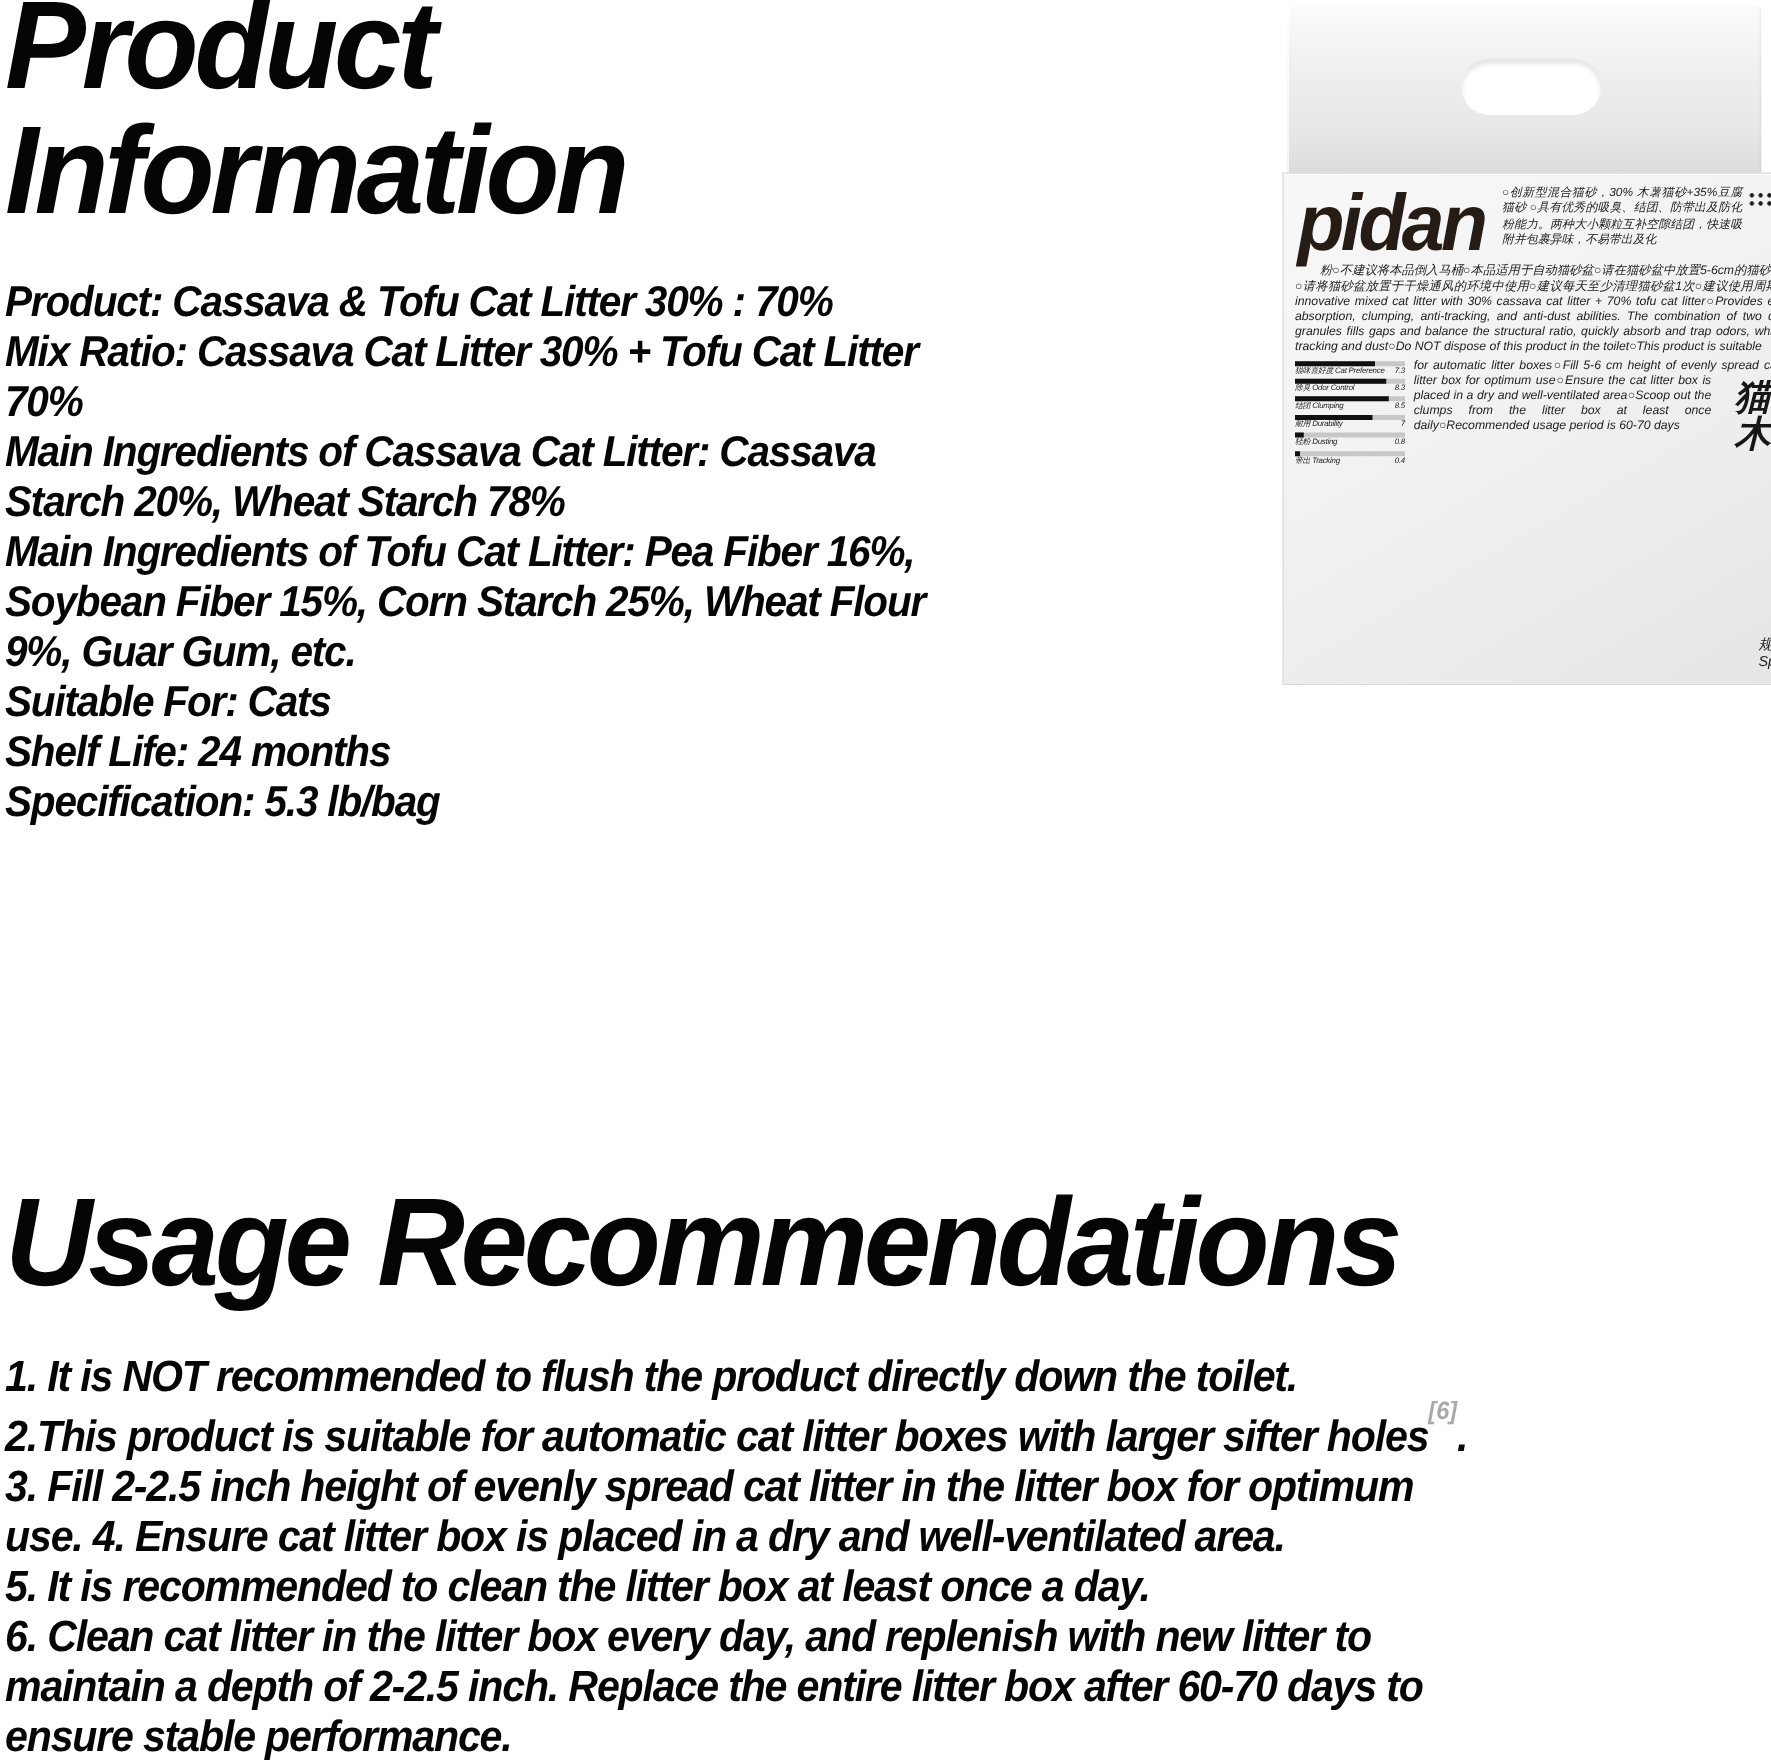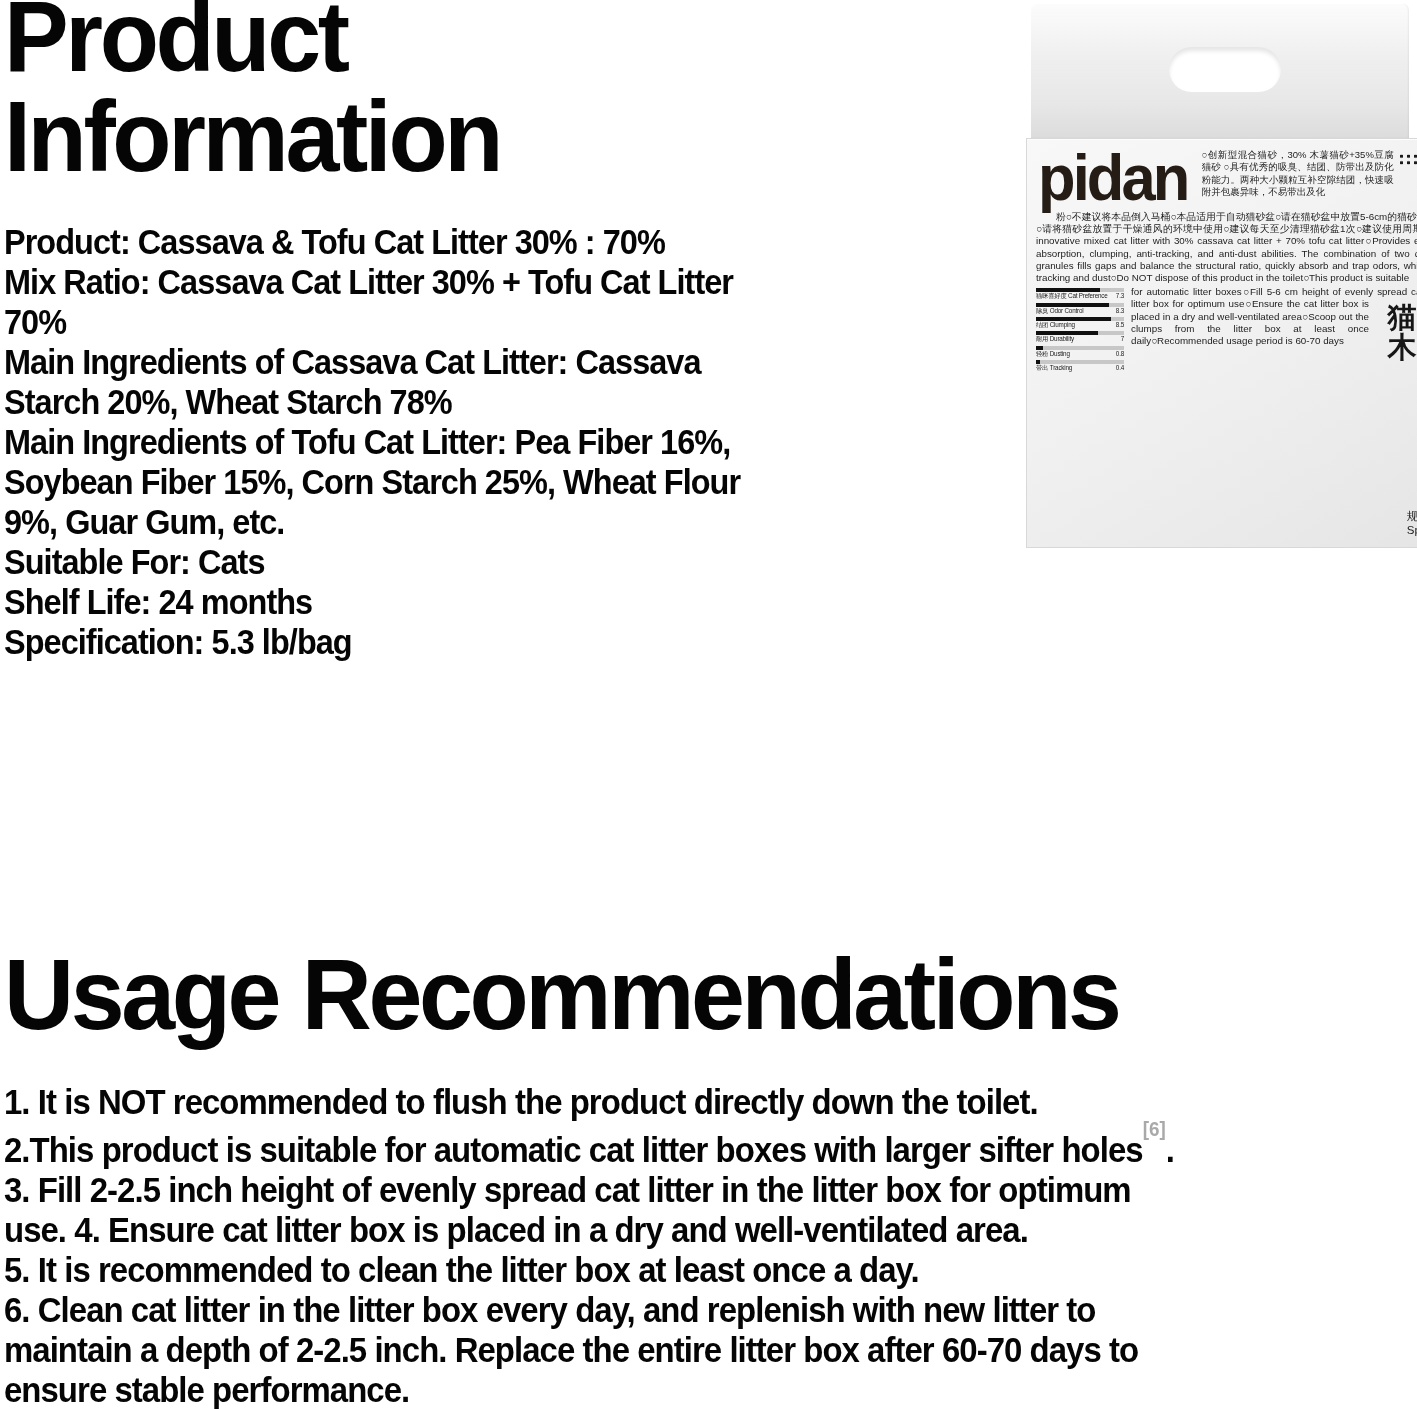--- a/index.html
+++ b/index.html
@@ -1,17 +1,17 @@
 <!DOCTYPE html>
 <html><head>
 <meta charset="utf-8">
 <style>
   html,body{margin:0;padding:0;background:#fff;}
   .page{position:relative;width:1417px;height:1409px;background:#fff;overflow:hidden;
-        font-family:"Liberation Sans",sans-serif;color:#050505;}
+        font-family:"Liberation Sans",sans-serif;color:#050505;font-style:italic;}
 
   
   .h-big{position:absolute;font-weight:700;letter-spacing:-3.5px;line-height:100px;
          font-size:100px;color:#050505;transform:scaleX(.97);transform-origin:left top;}
   #h-product{left:4px;top:-14px;width:780px;}
   #h-usage{left:4px;top:944px;white-space:nowrap;}
 
   
   .txt-block{position:absolute;left:4px;font-weight:700;font-size:34.5px;line-height:40px;
              letter-spacing:-1px;transform:scaleX(.94);transform-origin:left top;color:#050505;}

